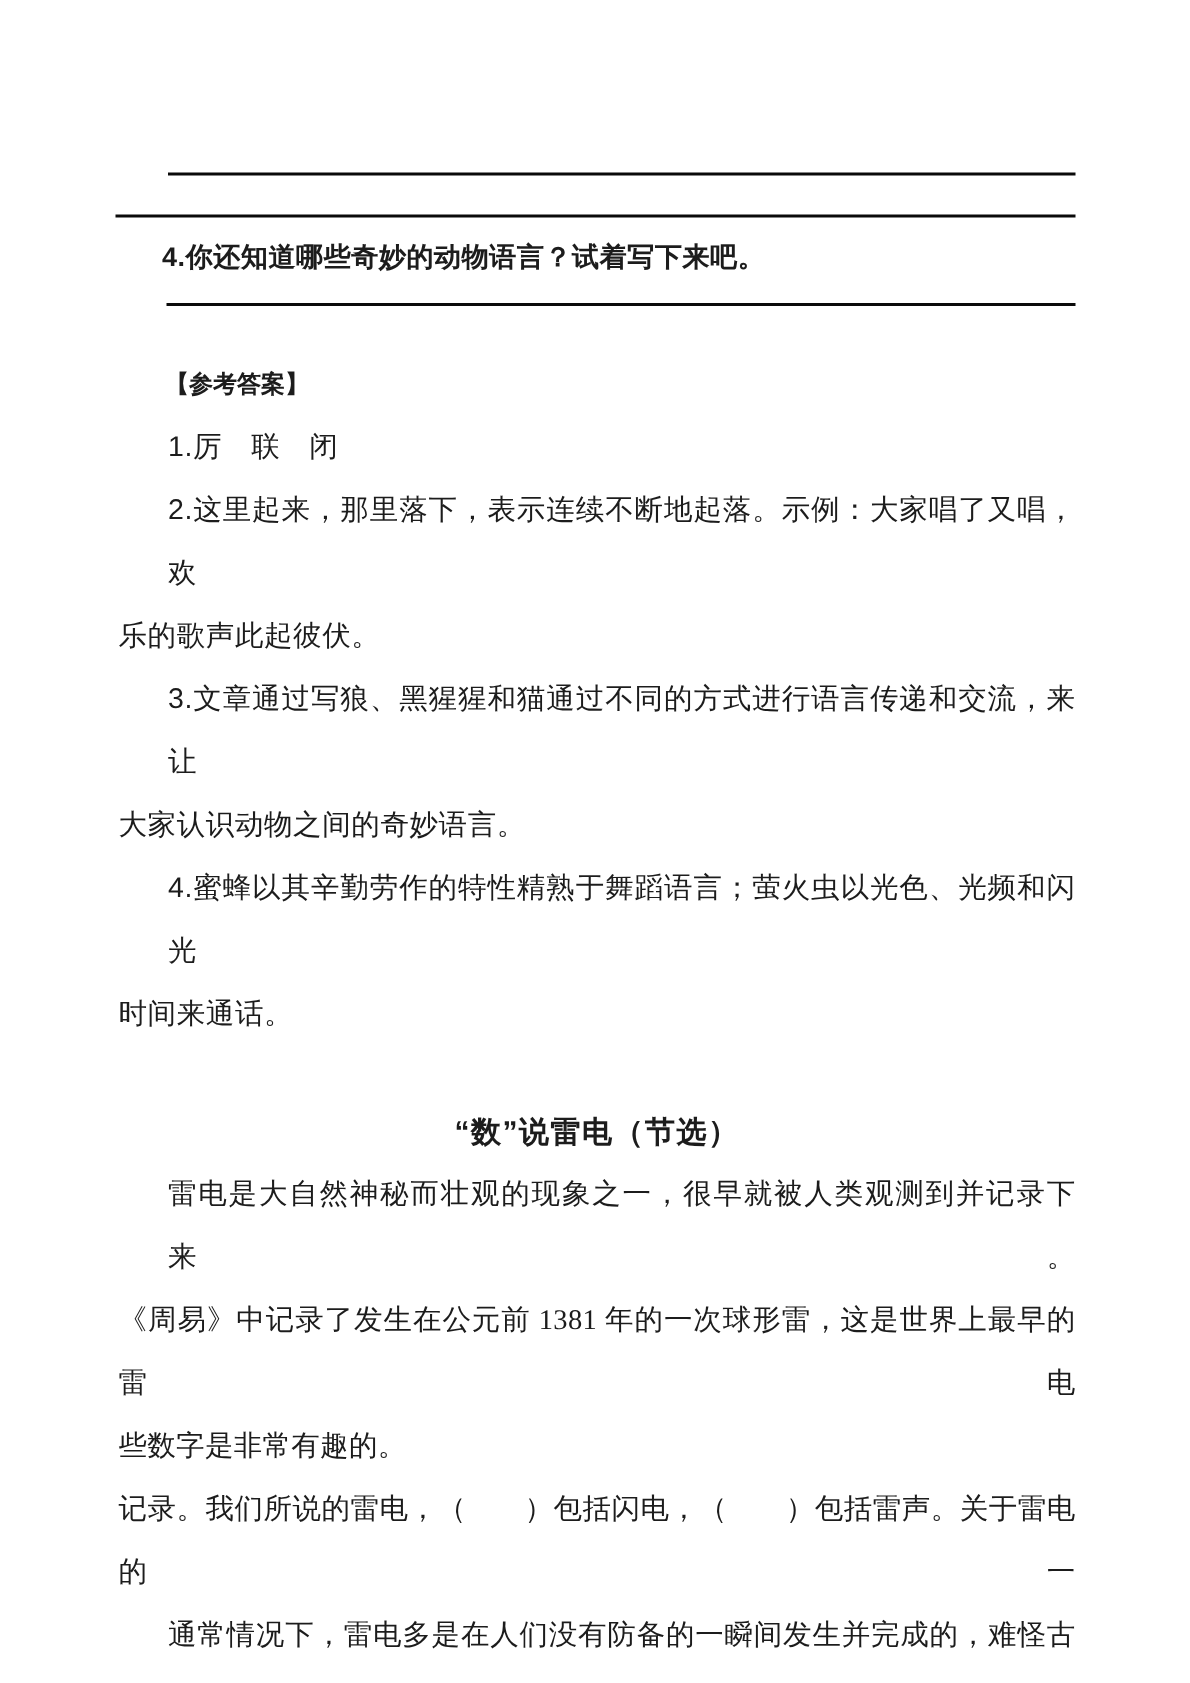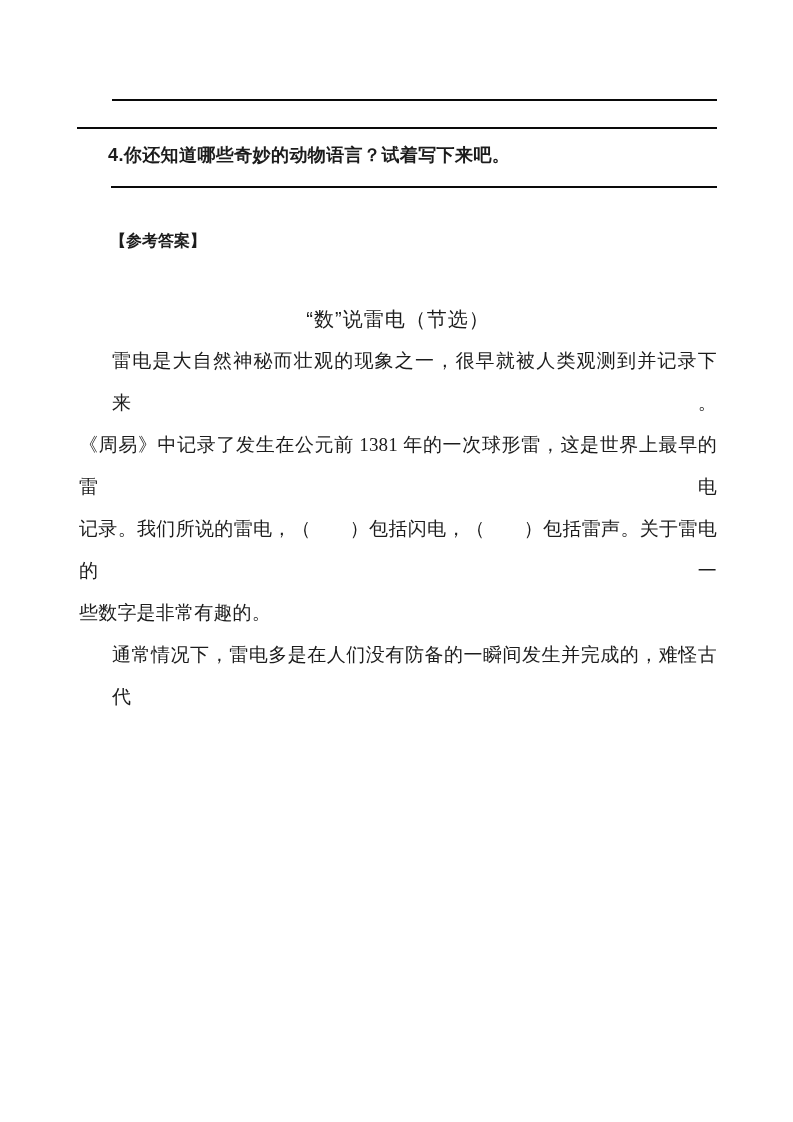--- a/index.html
+++ b/index.html
@@ -9,21 +9,21 @@
   }
   .page {
     position: relative;
     width: 793px;
     height: 1122px;
     margin: 0 auto;
     background: #ffffff;
     color: #1c1c1c;
     overflow: hidden;
     box-sizing: border-box;
-    padding: 0 76px 0 79px;
+    padding: 16px 76px 0 79px;
     font-family: "Liberation Sans", sans-serif;
   }
   .blank {
     height: 0;
     border-bottom: 2px solid #0a0a0a;
   }
   .b1 { margin-top: 99px;  margin-left: 33px; }
   .b2 { margin-top: 26px;  margin-left: -2px; }
   .b3 { margin-top: 10px;  margin-left: 32px; }
   .question {
@@ -52,21 +52,21 @@
   .tline.ind { padding-left: 33px; }
   .tline.just {
     text-align: justify;
     text-align-last: justify;
   }
   .passage-title {
     margin: 36px 0 0 0;
     line-height: 42px;
     text-align: center;
     font-size: 20px;
-    font-weight: 400;
+    font-weight: 700;
     letter-spacing: 1px;
   }
   .passage-lines {
     font-family: "Liberation Serif", serif;
     font-size: 19px;
     letter-spacing: 0.2px;
   }
 </style>
 </head>
 <body>
@@ -75,24 +75,33 @@
 
   <div class="blank b1"></div>
   <div class="blank b2"></div>
 
   <div class="question">4.你还知道哪些奇妙的动物语言？试着写下来吧。</div>
 
   <div class="blank b3"></div>
 
   <div class="ans-header">【参考答案】</div>
 
+  <div class="ans-lines">
+      <div class="tline ind">1.厉　联　闭</div>
+      <div class="tline just ind">2.这里起来，那里落下，表示连续不断地起落。示例：大家唱了又唱，欢</div>
+      <div class="tline">乐的歌声此起彼伏。</div>
+      <div class="tline just ind">3.文章通过写狼、黑猩猩和猫通过不同的方式进行语言传递和交流，来让</div>
+      <div class="tline">大家认识动物之间的奇妙语言。</div>
+      <div class="tline just ind">4.蜜蜂以其辛勤劳作的特性精熟于舞蹈语言；萤火虫以光色、光频和闪光</div>
+      <div class="tline">时间来通话。</div>
+    </div>
 
   <div class="passage-title">“数”说雷电（节选）</div>
 
   <div class="passage-lines">
       <div class="tline just ind">雷电是大自然神秘而壮观的现象之一，很早就被人类观测到并记录下来。</div>
       <div class="tline just">《周易》中记录了发生在公元前 1381 年的一次球形雷，这是世界上最早的雷电</div>
+      <div class="tline">些数字是非常有趣的。</div>
       <div class="tline just">记录。我们所说的雷电，（　　）包括闪电，（　　）包括雷声。关于雷电的一</div>
-      <div class="tline">些数字是非常有趣的。</div>
       <div class="tline just ind">通常情况下，雷电多是在人们没有防备的一瞬间发生并完成的，难怪古代</div>
     </div>
 
 </div>
 
 </body></html>

